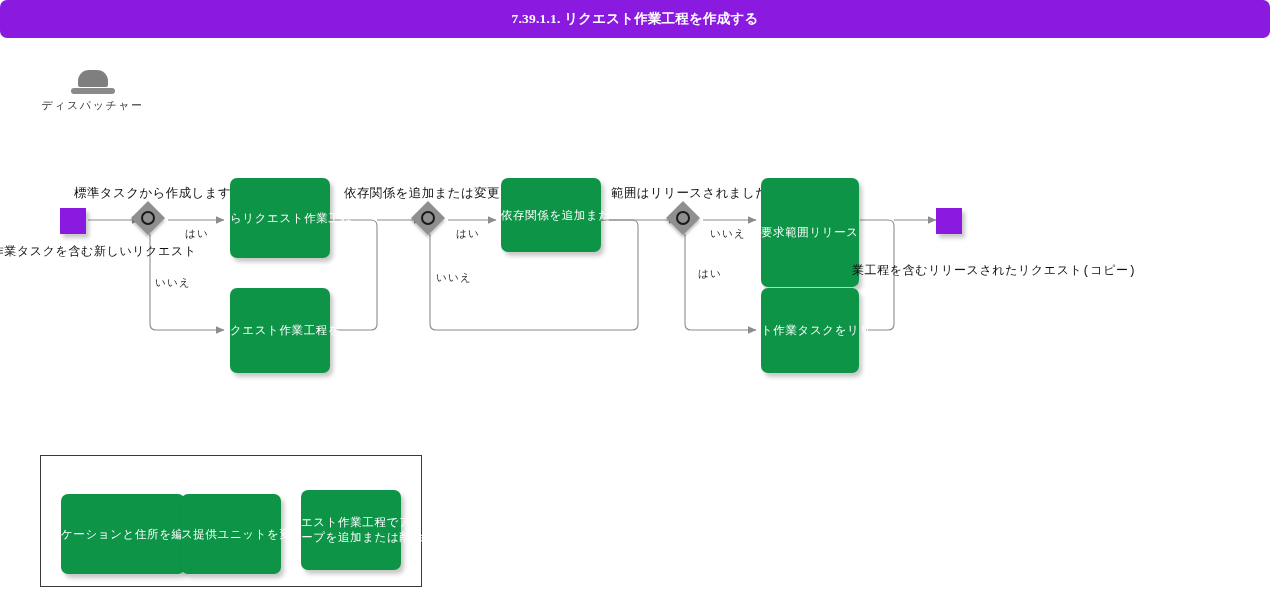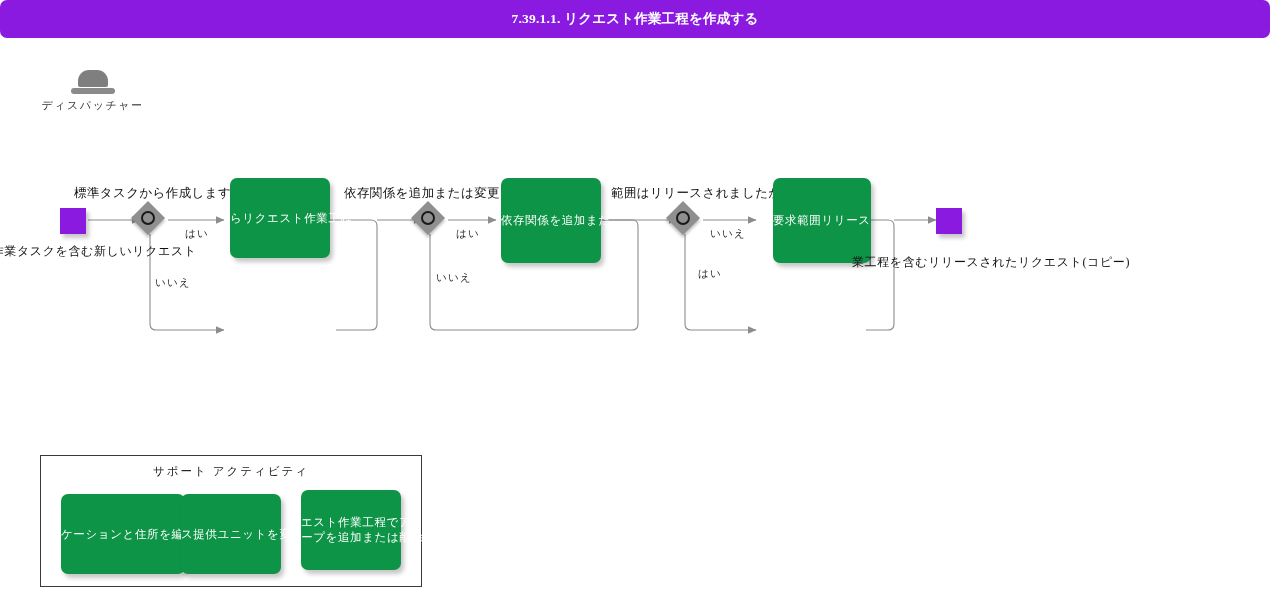--- a/index.html
+++ b/index.html
@@ -230,51 +230,56 @@
     <div class="diamond"></div>
     <div class="ring"></div>
   </div>
   <div class="lbl small" style="left:185px; top:189px;">はい</div>
   <div class="lbl small" style="left:155px; top:238px;">いいえ</div>
 
   <div class="node task" style="left:230px; top:140px; width:100px; height:80px;">
     <span class="task-label">らリクエスト作業工程</span>
   </div>
 
+  <div class="node task" style="left:230px; top:250px; width:100px; height:85px;">
+    <span class="task-label">クエスト作業工程を</span>
+  </div>
 
   <div class="lbl q" style="left:344px; top:147px;">依存関係を追加または変更しますか?</div>
   <div class="node gateway" style="left:413px; top:165px;">
     <div class="diamond"></div>
     <div class="ring"></div>
   </div>
   <div class="lbl small" style="left:456px; top:189px;">はい</div>
   <div class="lbl small" style="left:436px; top:233px;">いいえ</div>
 
-  <div class="node task" style="left:501px; top:140px; width:100px; height:85px;">
+  <div class="node task" style="left:501px; top:140px; width:100px; height:74px;">
     <span class="task-label">依存関係を追加また</span>
   </div>
 
   <div class="lbl q" style="left:611px; top:147px;">範囲はリリースされましたか?</div>
   <div class="node gateway" style="left:668px; top:165px;">
     <div class="diamond"></div>
     <div class="ring"></div>
   </div>
   <div class="lbl small" style="left:710px; top:189px;">いいえ</div>
   <div class="lbl small" style="left:698px; top:229px;">はい</div>
 
-  <div class="node task" style="left:761px; top:140px; width:98px; height:85px;margin-left:12px;">
+  <div class="node task" style="left:761px; top:140px; width:98px; height:109px;">
     <span class="task-label">要求範囲リリース</span>
   </div>
 
+  <div class="node task" style="left:761px; top:250px; width:98px; height:85px;">
+    <span class="task-label">ト作業タスクをリリ</span>
+  </div>
 
   <div class="node event" style="left:936px; top:170px; width:26px; height:26px;"></div>
-  <div class="lbl" style="left:852px; top:216px;">業工程を含むリリースされたリクエスト(コピー)</div>
+  <div class="lbl" style="left:852px; top:224px;font-family:Liberation Mono, monospace;">業工程を含むリリースされたリクエスト(コピー)</div>
 
   <div class="group" style="left:40px; top:417px; width:380px; height:130px;">
-    <div class="group-title">サポート アクティビティ</div>
 
     <div class="node task" style="left:20px; top:38px; width:124px; height:80px;">
       <span class="task-label">ケーションと住所を編</span>
     </div>
 
     <div class="node task" style="left:140px; top:38px; width:100px; height:80px;">
       <span class="task-label">ス提供ユニットを変更</span>
     </div>
 
     <div class="node task" style="left:260px; top:34px; width:100px; height:80px;">

